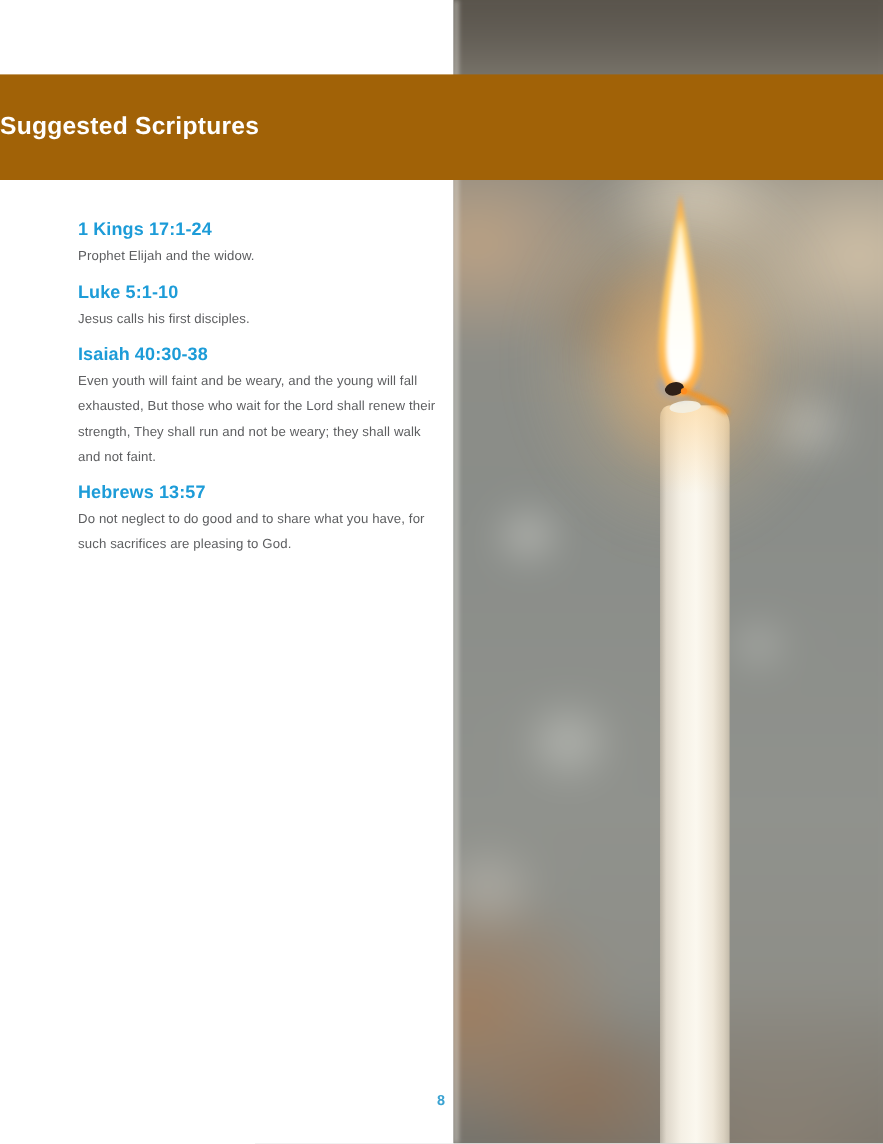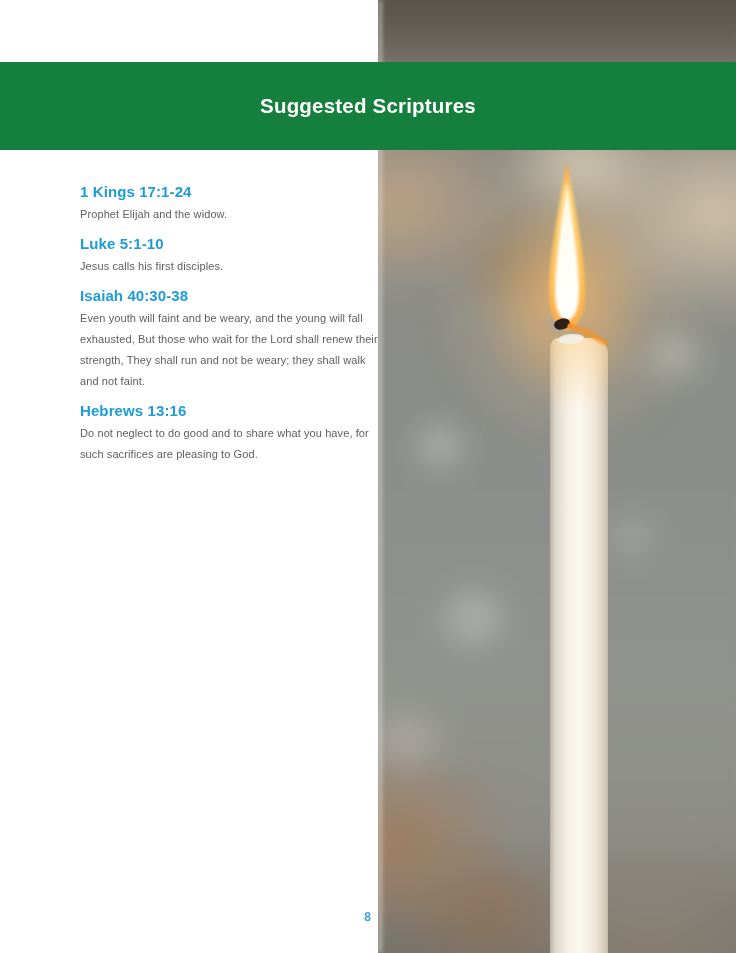--- a/index.html
+++ b/index.html
@@ -51,26 +51,26 @@
     border-radius:inherit;
     background:linear-gradient(180deg, rgba(255,208,138,.55), rgba(255,208,138,0)); }
   .candle::after { content:""; position:absolute; left:8px; top:-4px; width:26px; height:10px;
     background:#f3eedf; border-radius:50%; transform:rotate(-5deg); }
 
   
   .flame-svg { position:absolute; left:155px; top:156px; width:80px; height:195px; }
 
   
   .banner { position:absolute; left:0; top:62px; width:736px; height:88px;
-    background:#15803d; z-index:5;
-    display:flex; align-items:center; justify-content:center; }
+    background:#a16207; z-index:5;
+    display:flex; align-items:center; }
   .banner h1 { color:#ffffff; font-size:20.5px; font-weight:bold; letter-spacing:.2px; }
 
   
-  .content { position:absolute; left:80px; top:181px; width:302px; z-index:4; }
+  .content { position:absolute; left:65px; top:181px; width:302px; z-index:4; }
   .scripture h3 { color:#1d9cd8; font-size:15px; font-weight:bold;
     line-height:21px; margin:0 0 2px 0; letter-spacing:.1px; }
   .scripture p { color:#5d5e60; font-size:11px; line-height:21px;
     margin:0 0 8px 0; letter-spacing:.1px; }
 
   
   .page-num { position:absolute; left:355px; top:910px; width:25px;
     text-align:center; color:#3ba3d2; font-size:12px; font-weight:bold; z-index:4; }
 </style>
 </head>
@@ -130,20 +130,20 @@
     </section>
     <section class="scripture">
       <h3>Luke 5:1-10</h3>
       <p>Jesus calls his first disciples.</p>
     </section>
     <section class="scripture">
       <h3>Isaiah 40:30-38</h3>
       <p>Even youth will faint and be weary, and the young will fall exhausted, But those who wait for the Lord shall renew their strength, They shall run and not be weary; they shall walk and not faint.</p>
     </section>
     <section class="scripture">
-      <h3>Hebrews 13:16</h3>
+      <h3>Hebrews 13:57</h3>
       <p>Do not neglect to do good and to share what you have, for such sacrifices are pleasing to God.</p>
     </section>
   </main>
 
   <div class="page-num">8</div>
 
 </div>
 
 </body></html>

